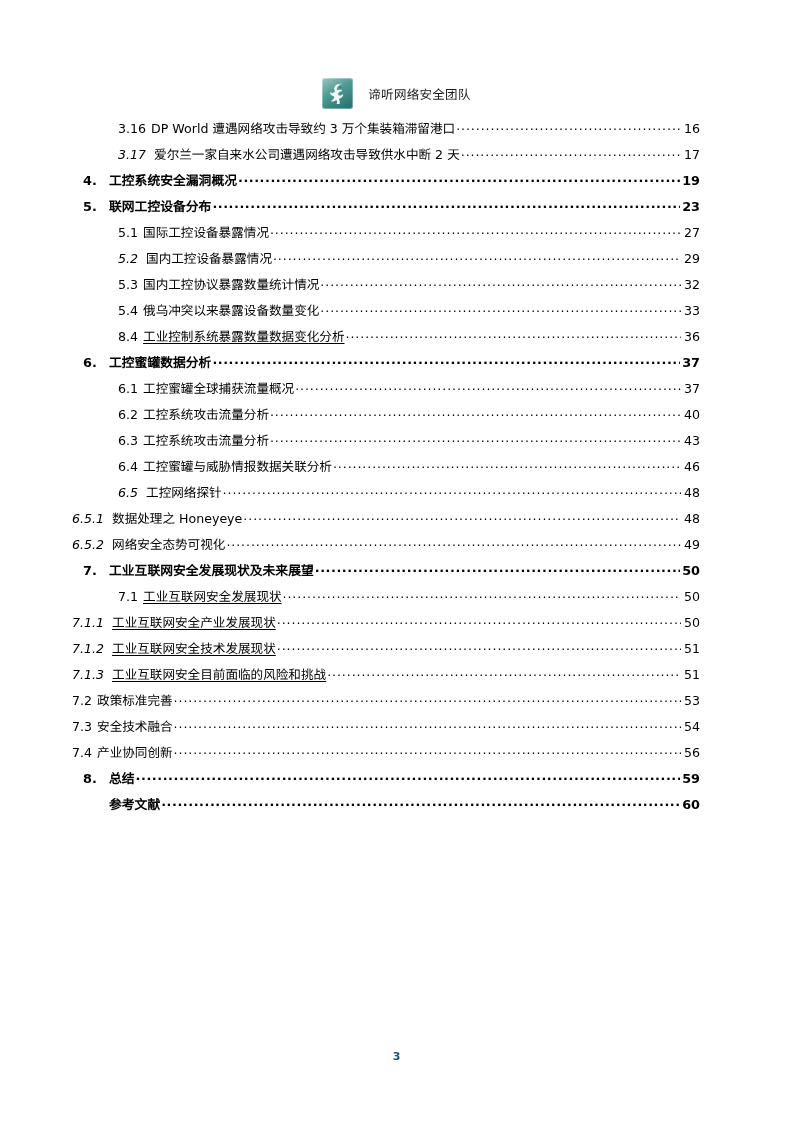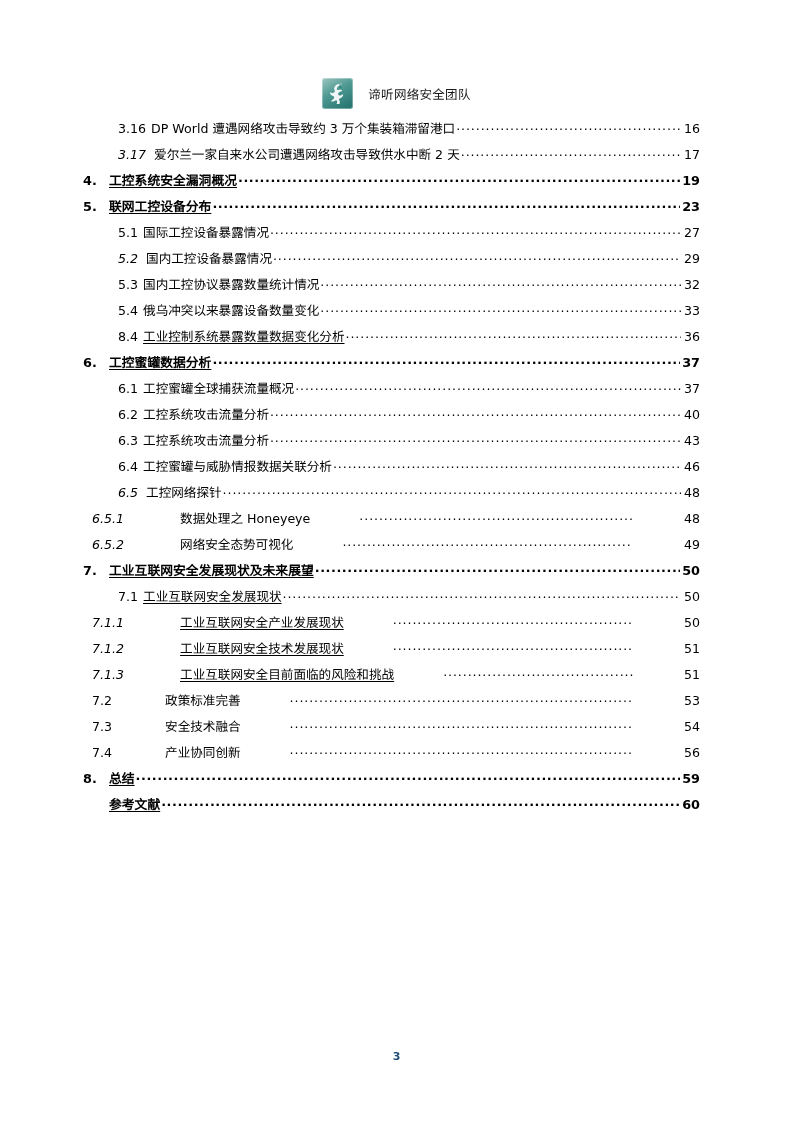--- a/index.html
+++ b/index.html
@@ -97,25 +97,25 @@
   .toc-row .page-num {
     flex: none;
     text-align: right;
     min-width: 17px;
     padding-left: 1px;
   }
 
   
   .lvl-chapter { padding-left: 83px; font-weight: bold; font-size: 12.8px; }
   .lvl-chapter .num { width: 26px; margin-right: 0; }
-  .lvl-chapter .title { text-decoration: underline; text-underline-offset: 2px; text-align: center; }
+  .lvl-chapter .title { text-underline-offset: 2px; text-align: center; }
   .lvl-chapter .leader::after { letter-spacing: .55px; }
 
   .lvl-2 { padding-left: 118px; }
-  .lvl-3 { padding-left: 92px; gap: 48px; }
+  .lvl-3 { padding-left: 72px; }
 
   .underlined .title { text-decoration: underline; text-underline-offset: 2px; }
 
   .toc-row.spaced .num { margin-right: 8px; font-style: italic; }
 
   
   .footer-page {
     position: absolute;
     top: 1050px;
     left: 0;

